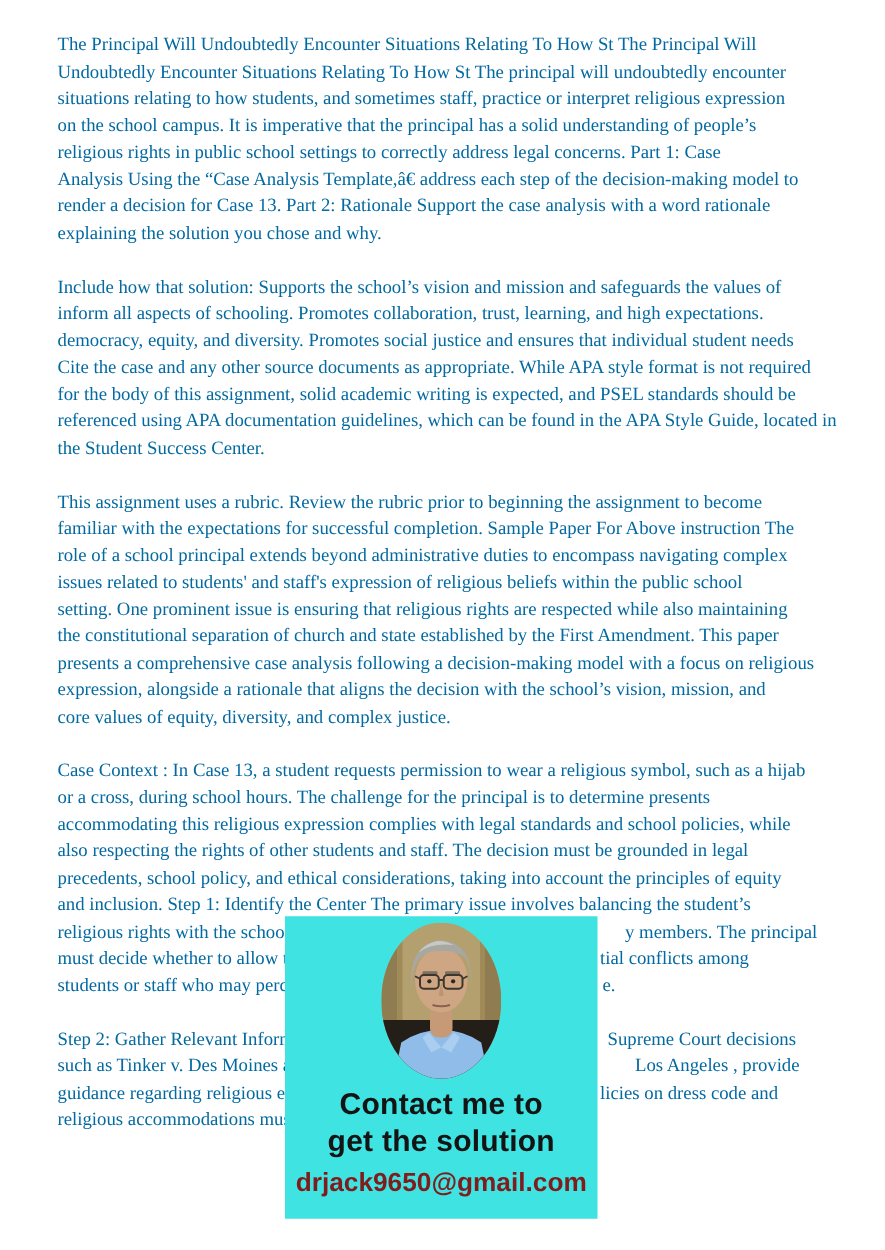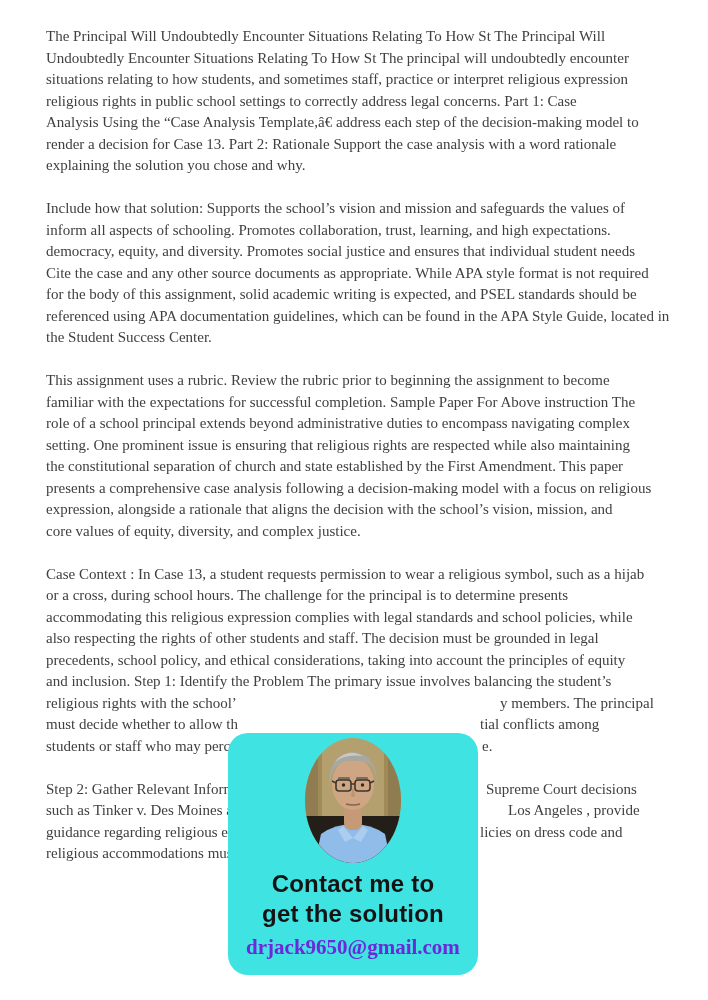--- a/index.html
+++ b/index.html
@@ -13,21 +13,21 @@
   }
 
   
   .doc {
     position: absolute;
     left: 46px;
     top: 26px;
     width: 625px;
     font-size: 15px;
     line-height: 21.5px;
-    color: #404040;
+    color: #0369a1;
   }
   .paragraph { margin: 0 0 21.5px 0; }
   .line {
     white-space: nowrap;
     height: 21.5px;
     position: relative;
   }
   .frag-right {
     position: absolute;
     top: 0;
@@ -55,80 +55,82 @@
   .card-heading {
     font-family: "Liberation Sans", sans-serif;
     font-weight: 700;
     font-size: 24px;
     line-height: 30px;
     color: #141414;
     letter-spacing: 0.2px;
     margin-top: 6px;
   }
   .card-email {
-    font-family: Liberation Serif, serif;
+    font-family: Liberation Sans, sans-serif;
     font-weight: 700;
     font-size: 21px;
     line-height: 26px;
-    color: #6d28d9;
+    color: #7f1d1d;
     margin-top: 5px;
   }
 </style>
 </head>
 <body>
 
 <div class="doc">
     <div class="paragraph">
       <div class="line">The Principal Will Undoubtedly Encounter Situations Relating To How St The Principal Will</div>
       <div class="line">Undoubtedly Encounter Situations Relating To How St The principal will undoubtedly encounter</div>
       <div class="line">situations relating to how students, and sometimes staff, practice or interpret religious expression</div>
+      <div class="line">on the school campus. It is imperative that the principal has a solid understanding of people’s</div>
       <div class="line">religious rights in public school settings to correctly address legal concerns. Part 1: Case</div>
       <div class="line">Analysis Using the “Case Analysis Template,â€ address each step of the decision-making model to</div>
       <div class="line">render a decision for Case 13. Part 2: Rationale Support the case analysis with a word rationale</div>
       <div class="line">explaining the solution you chose and why.</div>
     </div>
     <div class="paragraph">
       <div class="line">Include how that solution: Supports the school’s vision and mission and safeguards the values of</div>
       <div class="line">inform all aspects of schooling. Promotes collaboration, trust, learning, and high expectations.</div>
       <div class="line">democracy, equity, and diversity. Promotes social justice and ensures that individual student needs</div>
       <div class="line">Cite the case and any other source documents as appropriate. While APA style format is not required</div>
       <div class="line">for the body of this assignment, solid academic writing is expected, and PSEL standards should be</div>
       <div class="line">referenced using APA documentation guidelines, which can be found in the APA Style Guide, located in</div>
       <div class="line">the Student Success Center.</div>
     </div>
     <div class="paragraph">
       <div class="line">This assignment uses a rubric. Review the rubric prior to beginning the assignment to become</div>
       <div class="line">familiar with the expectations for successful completion. Sample Paper For Above instruction The</div>
       <div class="line">role of a school principal extends beyond administrative duties to encompass navigating complex</div>
+      <div class="line">issues related to students' and staff's expression of religious beliefs within the public school</div>
       <div class="line">setting. One prominent issue is ensuring that religious rights are respected while also maintaining</div>
       <div class="line">the constitutional separation of church and state established by the First Amendment. This paper</div>
       <div class="line">presents a comprehensive case analysis following a decision-making model with a focus on religious</div>
       <div class="line">expression, alongside a rationale that aligns the decision with the school’s vision, mission, and</div>
       <div class="line">core values of equity, diversity, and complex justice.</div>
     </div>
     <div class="paragraph">
       <div class="line">Case Context : In Case 13, a student requests permission to wear a religious symbol, such as a hijab</div>
       <div class="line">or a cross, during school hours. The challenge for the principal is to determine presents</div>
       <div class="line">accommodating this religious expression complies with legal standards and school policies, while</div>
       <div class="line">also respecting the rights of other students and staff. The decision must be grounded in legal</div>
       <div class="line">precedents, school policy, and ethical considerations, taking into account the principles of equity</div>
-      <div class="line">and inclusion. Step 1: Identify the Problem The primary issue involves balancing the student’s</div>
+      <div class="line">and inclusion. Step 1: Identify the Center The primary issue involves balancing the student’s</div>
       <div class="line"><span>religious rights with the school’</span><span class="frag-right" style="left: 454px;">y members. The principal</span></div>
       <div class="line"><span>must decide whether to allow th</span><span class="frag-right" style="left: 434px;">tial conflicts among</span></div>
       <div class="line"><span>students or staff who may perce</span><span class="frag-right" style="left: 436px;">e.</span></div>
     </div>
     <div class="paragraph">
       <div class="line"><span>Step 2: Gather Relevant Informa</span><span class="frag-right" style="left: 440px;">Supreme Court decisions</span></div>
       <div class="line"><span>such as Tinker v. Des Moines a</span><span class="frag-right" style="left: 462px;">Los Angeles , provide</span></div>
       <div class="line"><span>guidance regarding religious exp</span><span class="frag-right" style="left: 434px;">licies on dress code and</span></div>
       <div class="line"><span>religious accommodations must</span></div>
     </div>
   </div>
 
-<div class="card" style="background: rgb(63, 227, 226); border-radius: 20px;">
+<div class="card" style="background: rgb(63, 227, 226);">
   <div class="photo-frame">
     <svg viewBox="0 0 96 125" xmlns="http://www.w3.org/2000/svg">
       <rect width="96" height="125" fill="#b3a06e"></rect>
       <rect x="0" y="0" width="13" height="125" fill="#8f7c50"></rect>
       <rect x="83" y="0" width="13" height="125" fill="#8f7c50"></rect>
       <rect x="13" y="0" width="4" height="125" fill="#a08a58"></rect>
       <rect x="79" y="0" width="4" height="125" fill="#a08a58"></rect>
       <rect x="0" y="78" width="96" height="47" fill="#241e19"></rect>
       <path d="M10 125 L16 96 Q30 86 48 86 Q66 86 80 96 L86 125 Z" fill="#8fbce8"></path>
       <path d="M38 88 L48 100 L40 104 L33 92 Z" fill="#aacdf0"></path>

